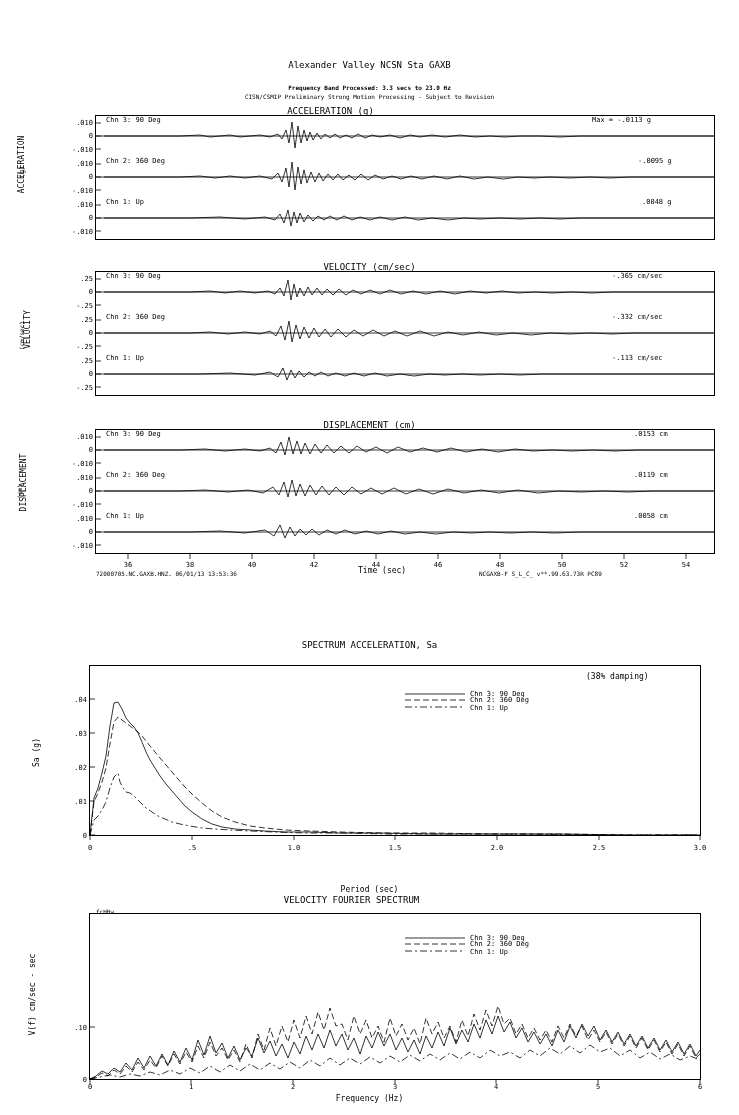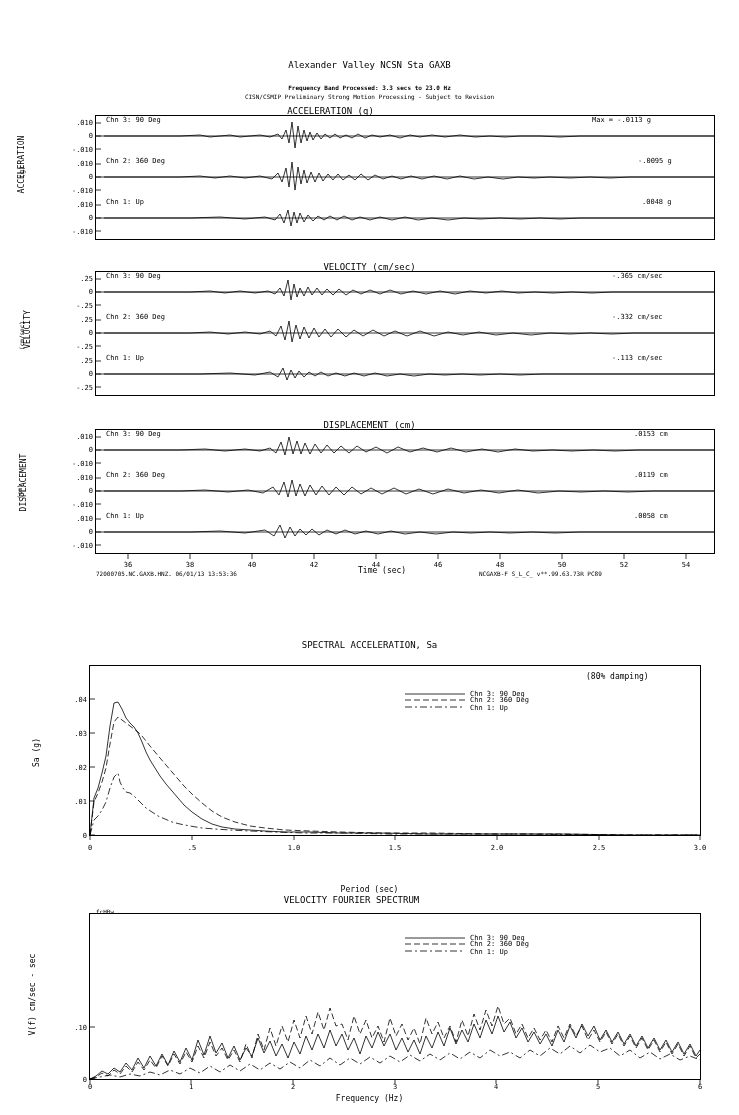--- a/index.html
+++ b/index.html
@@ -178,21 +178,21 @@
     <text class="lbl" x="440" y="14" text-anchor="middle">48</text>
     <text class="lbl" x="502" y="14" text-anchor="middle">50</text>
     <text class="lbl" x="564" y="14" text-anchor="middle">52</text>
     <text class="lbl" x="626" y="14" text-anchor="middle">54</text>
   </svg>
 
   <div class="abs t6" style="left:96px;top:570px;">72000705.NC.GAXB.HNZ. 06/01/13 13:53:36</div>
   <div class="abs t8" style="left:358px;top:566px;">Time (sec)</div>
   <div class="abs t6" style="left:479px;top:570px;">NCGAXB-F  S_L_C_  v**.99.63.73R PC89</div>
 
-  <div class="abs ctr t9" style="left:0;top:640px;width:739px;">SPECTRAL ACCELERATION, Sa</div>
+  <div class="abs ctr t9" style="left:0;top:640px;width:739px;">SPECTRUM ACCELERATION, Sa</div>
   <div class="abs t8 rot" style="left:6px;top:748px;width:60px;text-align:center;">Sa (g)</div>
 
   <svg class="abs" style="left:60px;top:660px;" width="670" height="200">
     <rect class="frame" x="29.5" y="5.5" width="611" height="170"></rect>
 
     <g stroke="#000" stroke-width="0.8">
       <line x1="30" y1="175" x2="35" y2="175"></line>
         <line x1="30" y1="141" x2="35" y2="141"></line>
       <line x1="30" y1="107" x2="35" y2="107"></line>
         <line x1="30" y1="73" x2="35" y2="73"></line>
@@ -230,21 +230,21 @@
     <g>
       <line class="trace" x1="345" y1="34" x2="405" y2="34"></line>
       <line class="trace" stroke-dasharray="6,3" x1="345" y1="40" x2="405" y2="40"></line>
       <line class="trace" stroke-dasharray="7,3,2,3" x1="345" y1="47" x2="405" y2="47"></line>
       <text class="lbl" x="410" y="36">Chn 3: 90 Deg</text>
       <text class="lbl" x="410" y="42">Chn 2: 360 Deg</text>
       <text class="lbl" x="410" y="50">Chn 1: Up</text>
     </g>
   </svg>
 
-  <div class="abs t8" style="left:586px;top:672px;">(80% damping)</div>
+  <div class="abs t8" style="left:586px;top:672px;">(38% damping)</div>
   <div class="abs ctr t8" style="left:0;top:885px;width:739px;">Period (sec)</div>
 
   <div class="abs ctr t9" style="left:0;top:895px;width:703px;">VELOCITY FOURIER SPECTRUM</div>
   <div class="abs t8 rot" style="left:-28px;top:990px;width:120px;text-align:center;">V(f)  cm/sec - sec</div>
 
   <svg class="abs" style="left:60px;top:908px;" width="670" height="182">
     <rect class="frame" x="29.5" y="5.5" width="611" height="166"></rect>
     <g stroke="#000" stroke-width="0.8">
       <line x1="30" y1="171" x2="35" y2="171"></line>
         <line x1="30" y1="119" x2="35" y2="119"></line>

